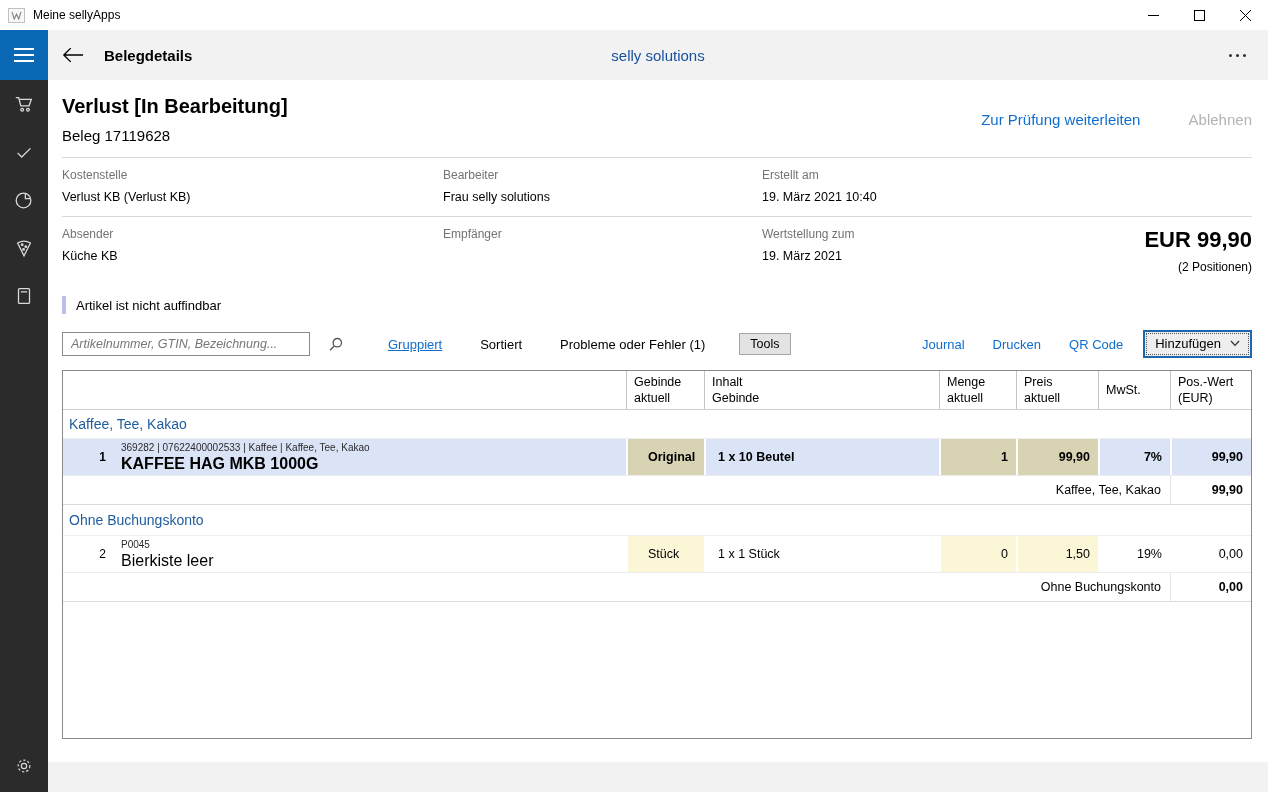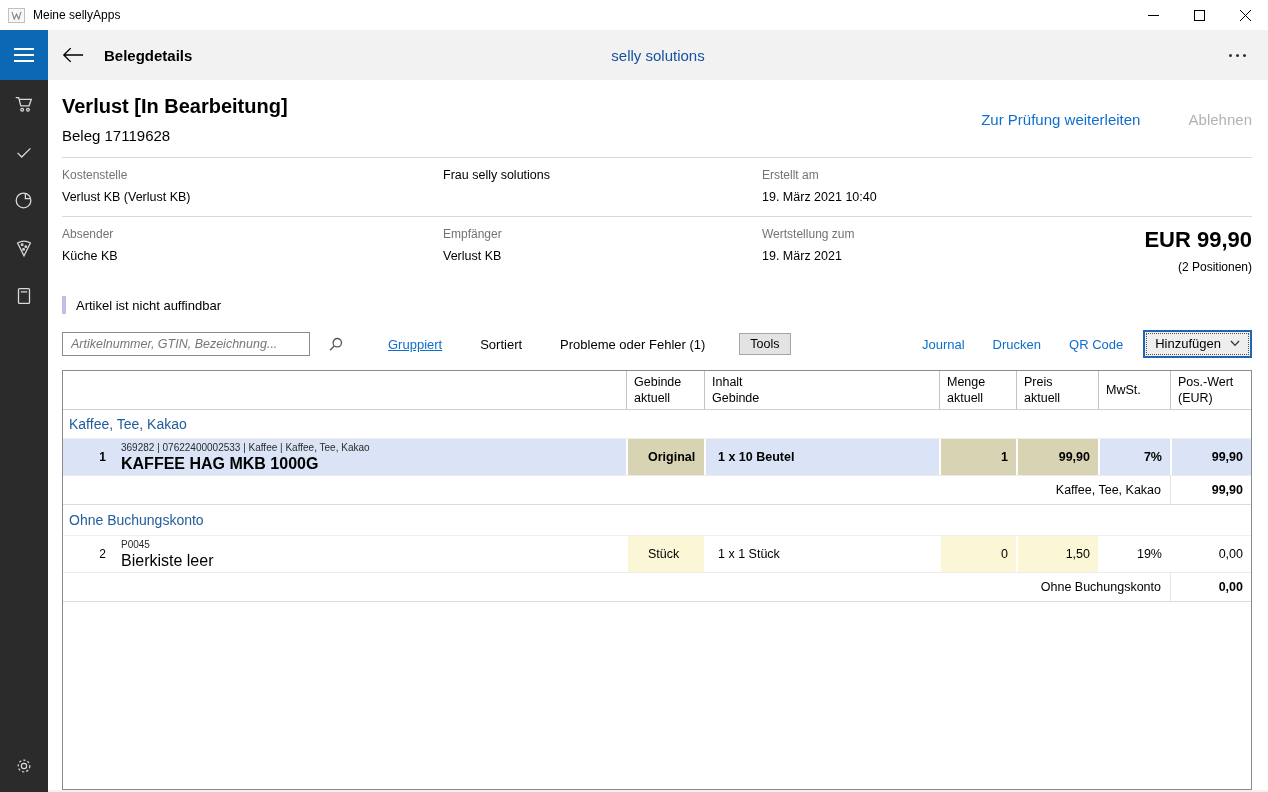--- a/index.html
+++ b/index.html
@@ -60,21 +60,21 @@
   .search-wrap input::placeholder { font-style:italic; color:#767676; }
   .search-icon { position:absolute; right:7px; top:5px; }
   .tb-link { margin-left:38px; cursor:pointer; color:#000000; text-decoration:none; }
   .tb-link.active { color:#0f6ecc; text-decoration:underline; }
   .tools-btn { margin-left:34px; padding:3px 10px; background:#e3e3e3; border:1px solid #a6a6a6; font-size:12.5px; font-family:inherit; cursor:pointer; }
   .tb-right { margin-left:auto; display:flex; align-items:center; }
   .tb-right .link { margin-left:28px; font-size:13px; }
   .add-btn { margin-left:20px; padding:4px 10px 5px 10px; background:#eeeeee; border:2px solid #1d66b2; outline:1px dotted #555; outline-offset:-4px; display:flex; align-items:center; gap:9px; font-size:13px; font-family:inherit; cursor:pointer; }
 
   
-  .table { margin-top:12px; border:1px solid #8a8a8a; height:420px; display:flex; flex-direction:column; font-size:12.5px; }
+  .table { margin-top:12px; border:1px solid #8a8a8a; height:369px; display:flex; flex-direction:column; font-size:12.5px; }
   .trow { display:grid; grid-template-columns:52px 1fr 78px 235px 77px 82px 72px 81px; }
   .thead { height:39px; border-bottom:1px solid #cfcfcf; }
   .th { display:flex; align-items:center; padding:2px 4px 2px 7px; white-space:pre-line; line-height:1.3; font-size:12.5px; }
   .th.sep { border-left:1px solid #c4c4c4; }
   .group-row { height:29px; display:flex; align-items:center; padding-left:6px; color:#215d9c; font-size:14px; border-bottom:1px solid #efefef; }
   .group-row.g2 { height:31px; }
   .data-row { height:37px; border-bottom:1px solid #ececec; }
   .cell { display:flex; align-items:center; }
   .c-num { justify-content:flex-end; padding-right:9px; font-size:12px; }
   .c-desc { flex-direction:column; align-items:flex-start; justify-content:center; padding-left:6px; gap:2px; overflow:hidden; }
@@ -204,39 +204,39 @@
       </div>
 
       <div class="hdivider"></div>
 
       <div class="meta-row">
         <div>
           <div class="meta-label">Kostenstelle</div>
           <div class="meta-value">Verlust KB (Verlust KB)</div>
         </div>
         <div>
+          <div class="meta-label">Bearbeiter</div>
           <div class="meta-value">Frau selly solutions</div>
         </div>
         <div>
           <div class="meta-label">Erstellt am</div>
           <div class="meta-value">19. März 2021 10:40</div>
         </div>
         <div></div>
       </div>
 
       <div class="hdivider" style="margin-top:0;"></div>
 
       <div class="meta-row">
         <div>
           <div class="meta-label">Absender</div>
           <div class="meta-value">Küche KB</div>
         </div>
         <div>
           <div class="meta-label">Empfänger</div>
-          <div class="meta-value">Verlust KB</div>
         </div>
         <div>
           <div class="meta-label">Wertstellung zum</div>
           <div class="meta-value">19. März 2021</div>
         </div>
         <div class="total-cell">
           <div class="total-amount">EUR 99,90</div>
           <div class="total-positions">(2 Positionen)</div>
         </div>
       </div>

